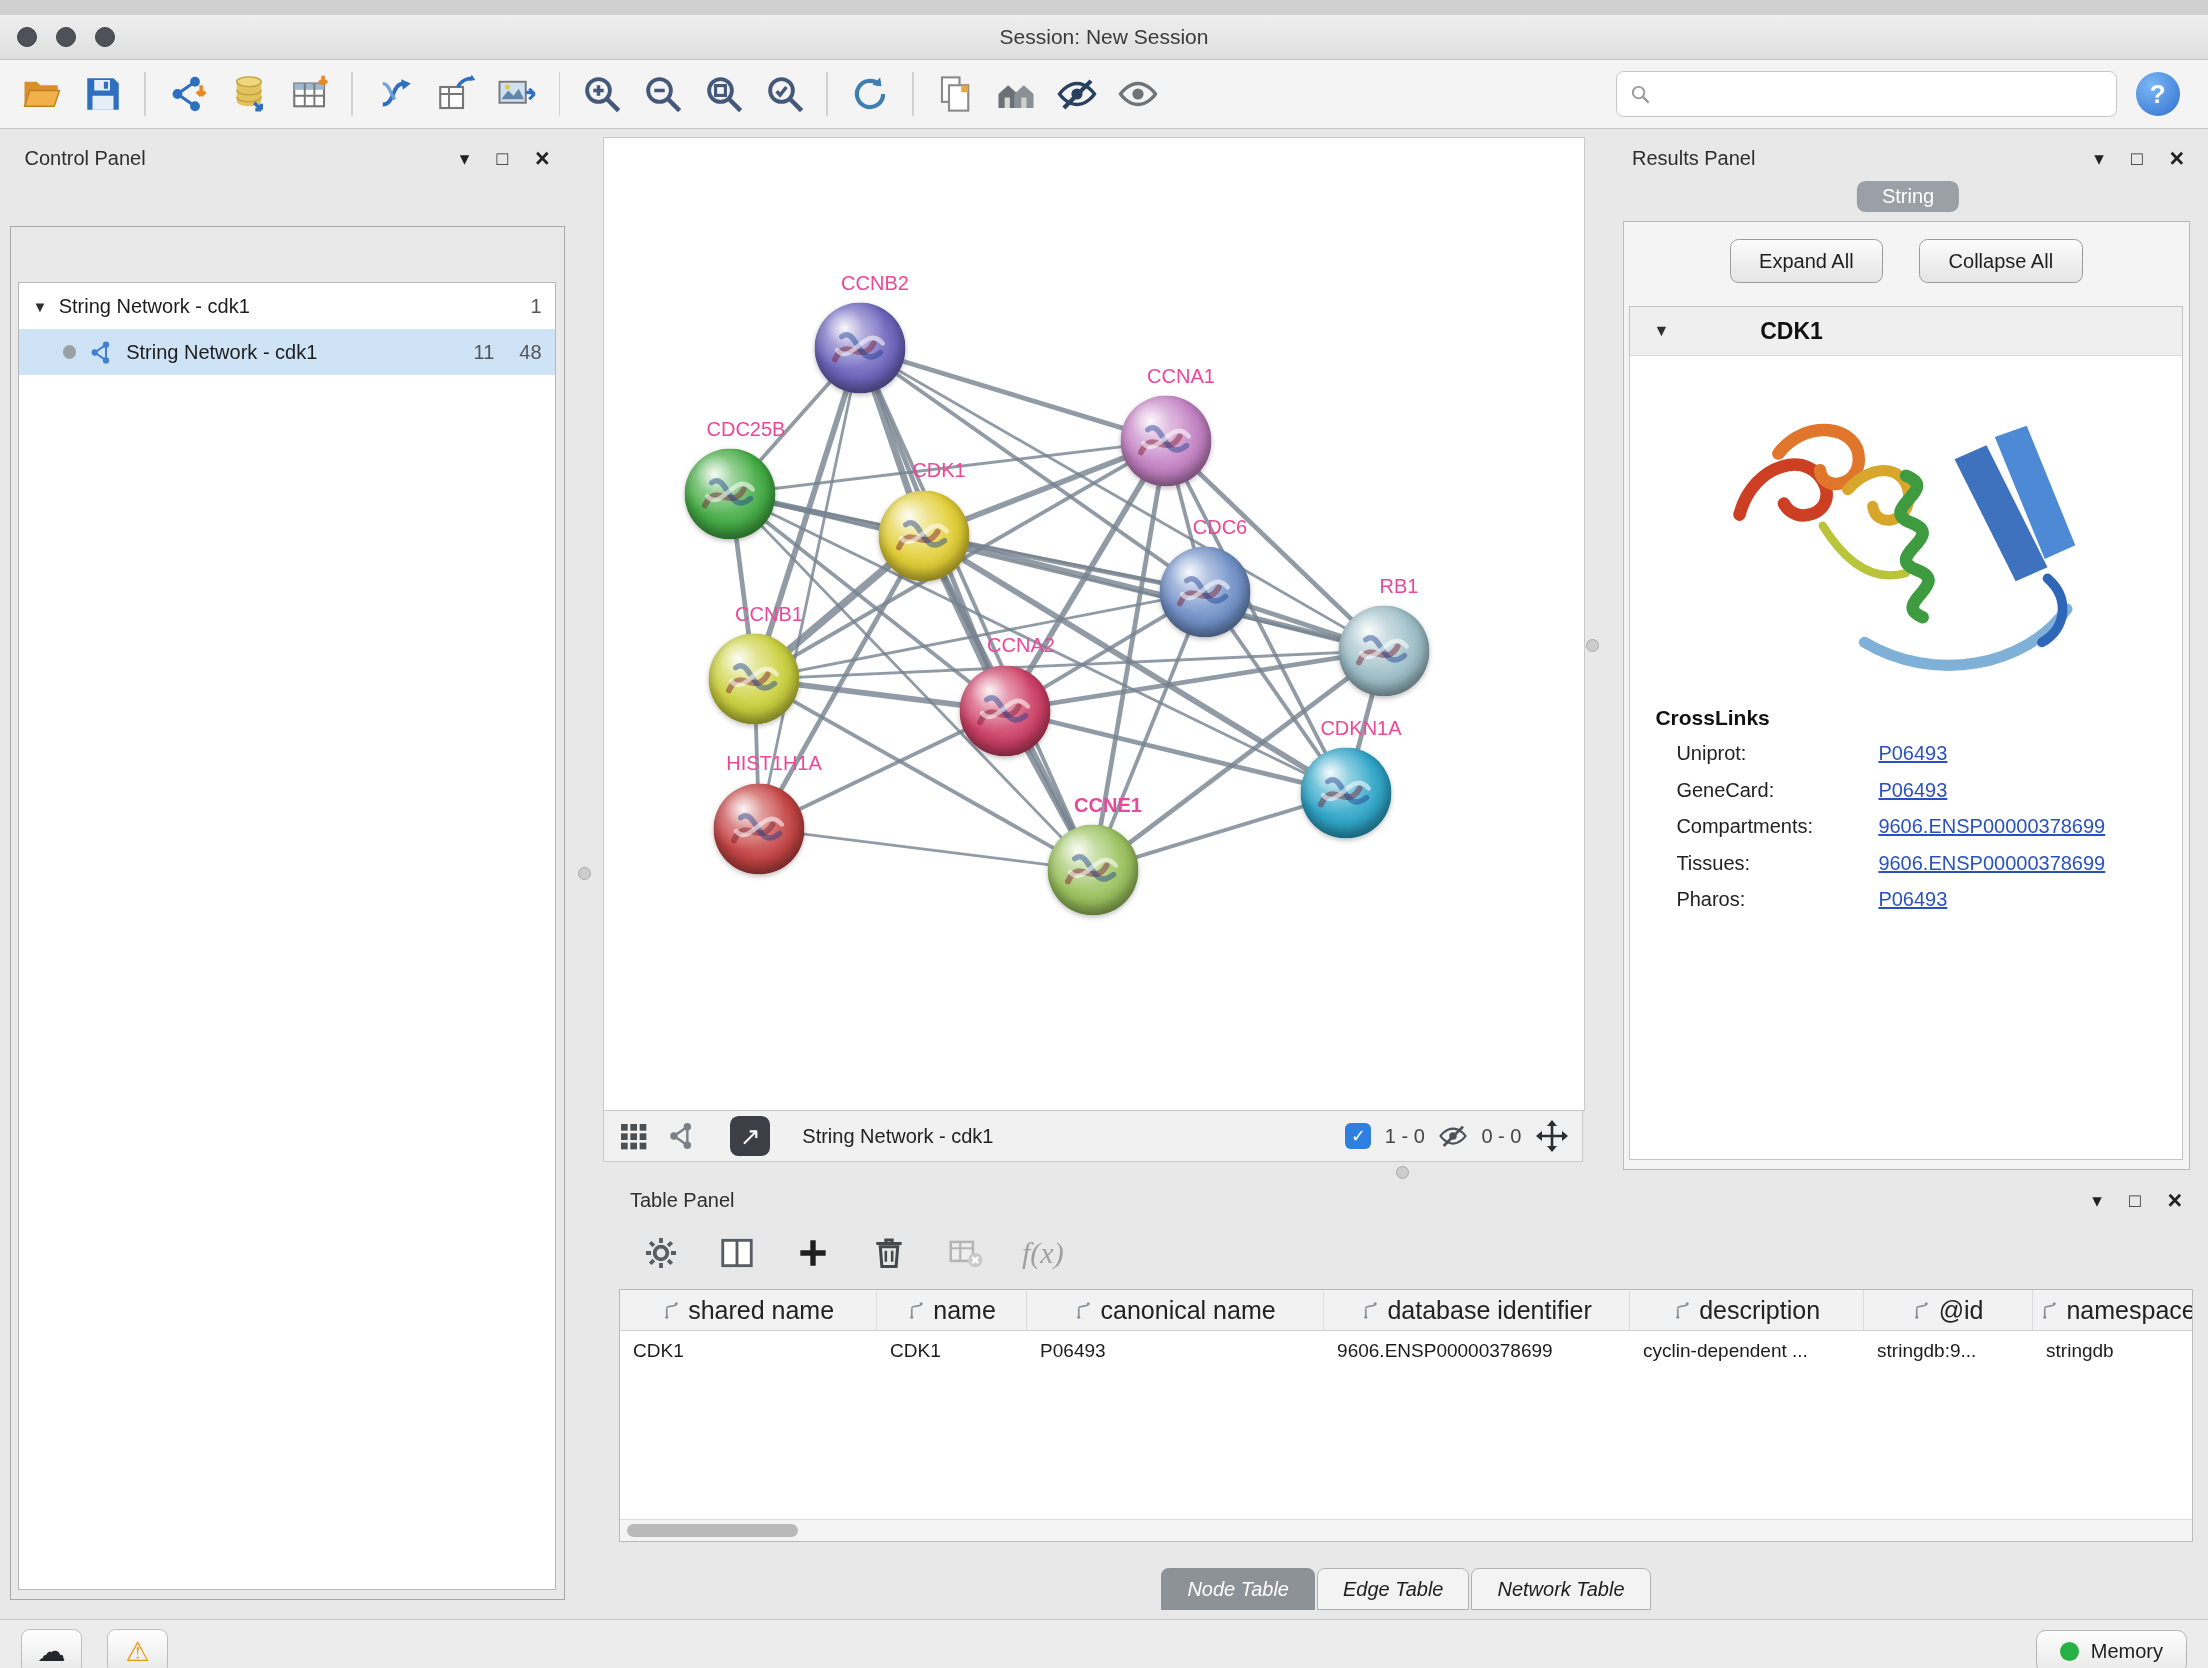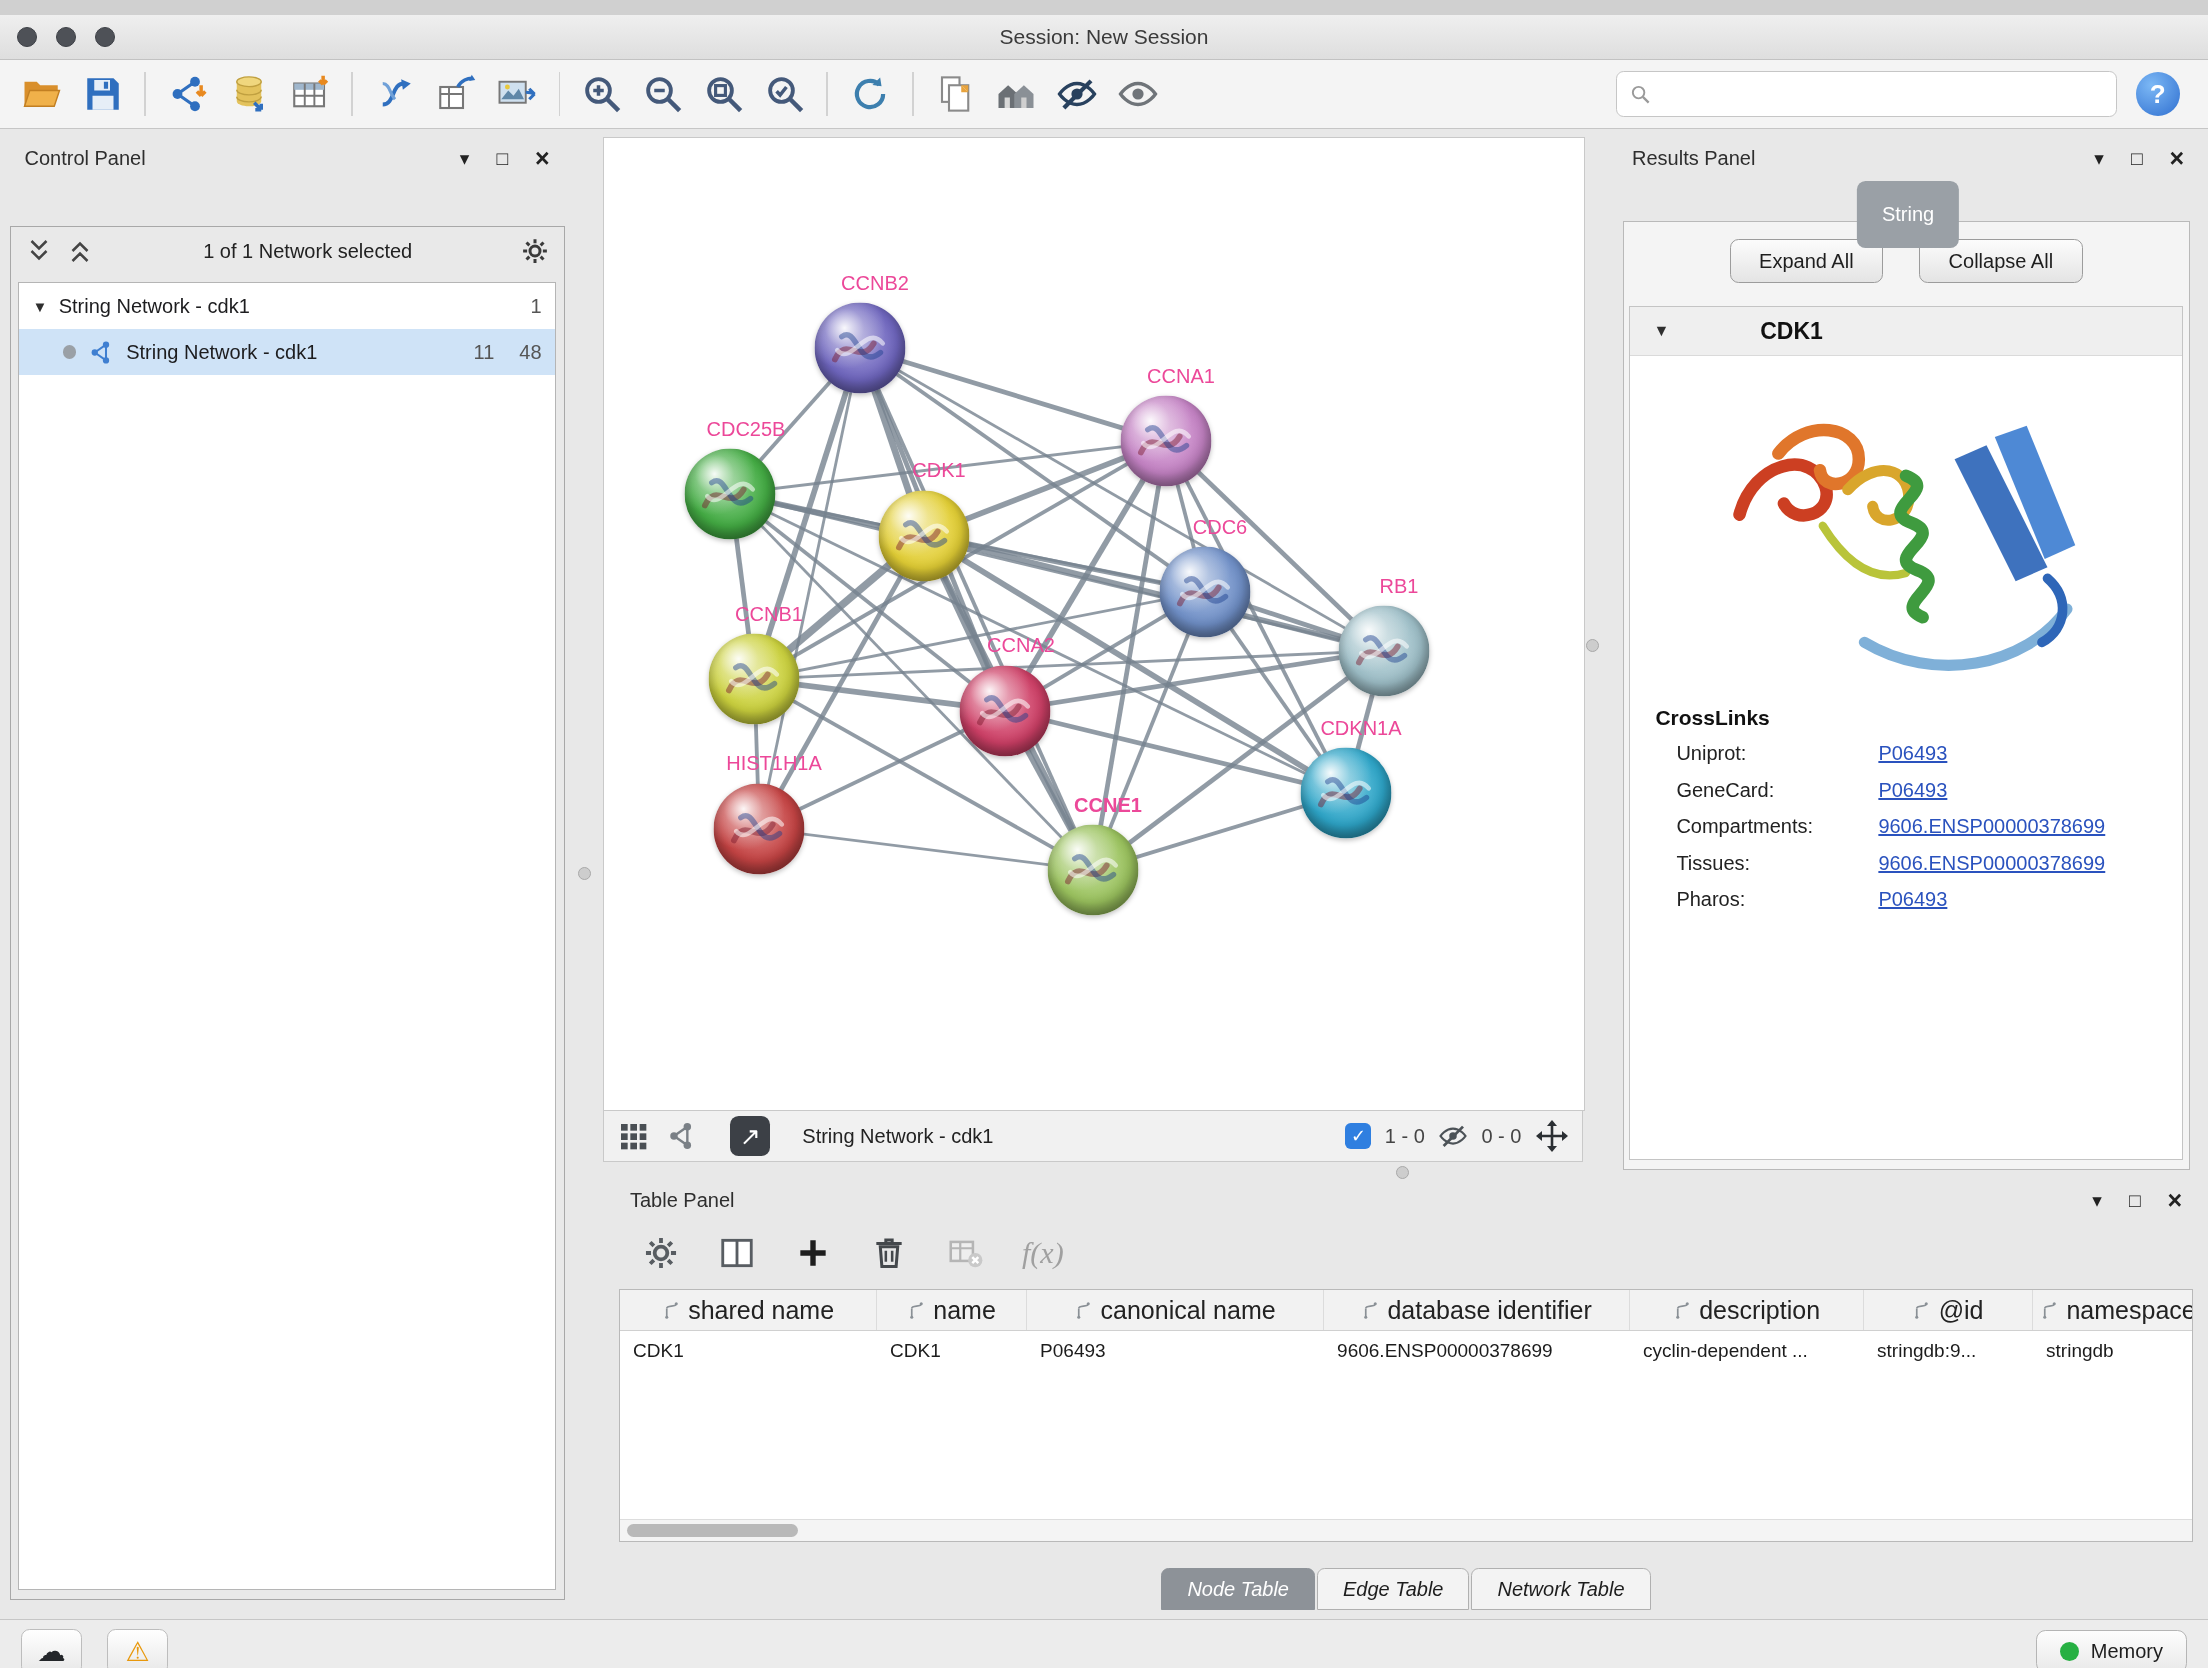--- a/index.html
+++ b/index.html
@@ -59,21 +59,21 @@
     border:1.9px solid #c9c9c9;border-top:none;display:flex;align-items:center;padding:0 13.3px;gap:17px;font-size:19px;color:#333;box-sizing:border-box;}
   .ntbtn{display:flex;align-items:center;justify-content:center;background:transparent;border:none;padding:0;}
   .launch{width:40px;height:40px;background:#3c4046;border-radius:8.6px;color:#fff;display:flex;align-items:center;justify-content:center;font-size:25px;margin-left:15px;}
   .netname{margin-left:15px;font-size:20px;color:#222;}
   .nright{margin-left:auto;display:flex;align-items:center;gap:13.3px;}
   .cb{width:26px;height:26px;background:#2f7fe0;border-radius:5.7px;color:#fff;font-size:18px;display:flex;align-items:center;justify-content:center;}
   .cnt{color:#444;font-size:20px;}
   
   #results-panel{position:absolute;left:1617px;top:122px;width:582px;height:1039px;}
   .stringtab{position:absolute;left:50%;top:44px;transform:translateX(-50%);background:#9aa0a6;color:#fff;
-    font-size:20px;padding:22px 25px;border-radius:8.6px;z-index:2;}
+    font-size:20px;padding:4px 25px;border-radius:8.6px;z-index:2;}
   .rbox{position:absolute;left:5.7px;right:9.5px;top:84px;bottom:5.7px;background:#f4f4f4;border:1.9px solid #b9b9b9;}
   .rbtns{display:flex;justify-content:center;gap:36px;padding:17px 0;}
   .rbtn{font-size:20px;padding:9.5px 28.5px;border:1.9px solid #9c9c9c;border-radius:8.6px;
     background:linear-gradient(#fcfcfc,#e4e4e4);color:#1e1e1e;font-family:inherit;}
   .inner{position:absolute;left:5.7px;right:5.7px;top:84px;bottom:9.5px;border:1.9px solid #c4c4c4;background:#fff;overflow:hidden;}
   .shead{height:48px;display:flex;align-items:center;background:#efefef;border-bottom:1.9px solid #dadada;padding:0 23px;}
   .shead .tri{font-size:16px;color:#2f2f2f;}
   .pname{margin-left:91px;font-weight:bold;font-size:23px;color:#111;}
   .pdesc{padding:11.4px 23px;font-size:20px;color:#222;}
   .structure{display:block;margin:5.7px auto 1.9px auto;}
@@ -269,33 +269,20 @@
   <div id="control-panel">
     <div class="phead">
       <span>Control Panel</span>
       <span class="phicons">
         <span class="ic">▾</span>
         <span class="ic">□</span>
         <span class="ic x">×</span>
       </span>
     </div>
     <div class="tabpane">
-      <div class="netsel">
-        <svg viewBox="0 0 24 24">
-            <path d="M6 4l6 6 6-6M6 12l6 6 6-6" fill="none" stroke="#444" stroke-width="2"></path>
-          </svg>
-        <svg viewBox="0 0 24 24">
-            <path d="M6 20l6-6 6 6M6 12l6-6 6 6" fill="none" stroke="#444" stroke-width="2"></path>
-          </svg>
-        <span class="status">1 of 1 Network selected</span>
-        <svg viewBox="0 0 24 24">
-            <circle cx="12" cy="12" r="4" fill="none" stroke="#3a3a3a" stroke-width="2.4"></circle>
-            <path d="M12 2.5v3.2M12 18.3v3.2M2.5 12h3.2M18.3 12h3.2M5.2 5.2l2.3 2.3M16.5 16.5l2.3 2.3M18.8 5.2l-2.3 2.3M7.5 16.5l-2.3 2.3" stroke="#3a3a3a" stroke-width="2.4"></path>
-          </svg>
-      </div>
       <div class="treebox">
         <div class="trow">
           <span class="tri">▼</span>
           <span>String Network - cdk1</span>
           <span class="tcount">1</span>
         </div>
         <div class="trow child selected">
           <span class="dot"></span>
           <svg viewBox="0 0 24 24">
               <path d="M6 12L16 5M6 12l10 7M16 5v14" stroke="#3f7fd1" stroke-width="1.8"></path>

